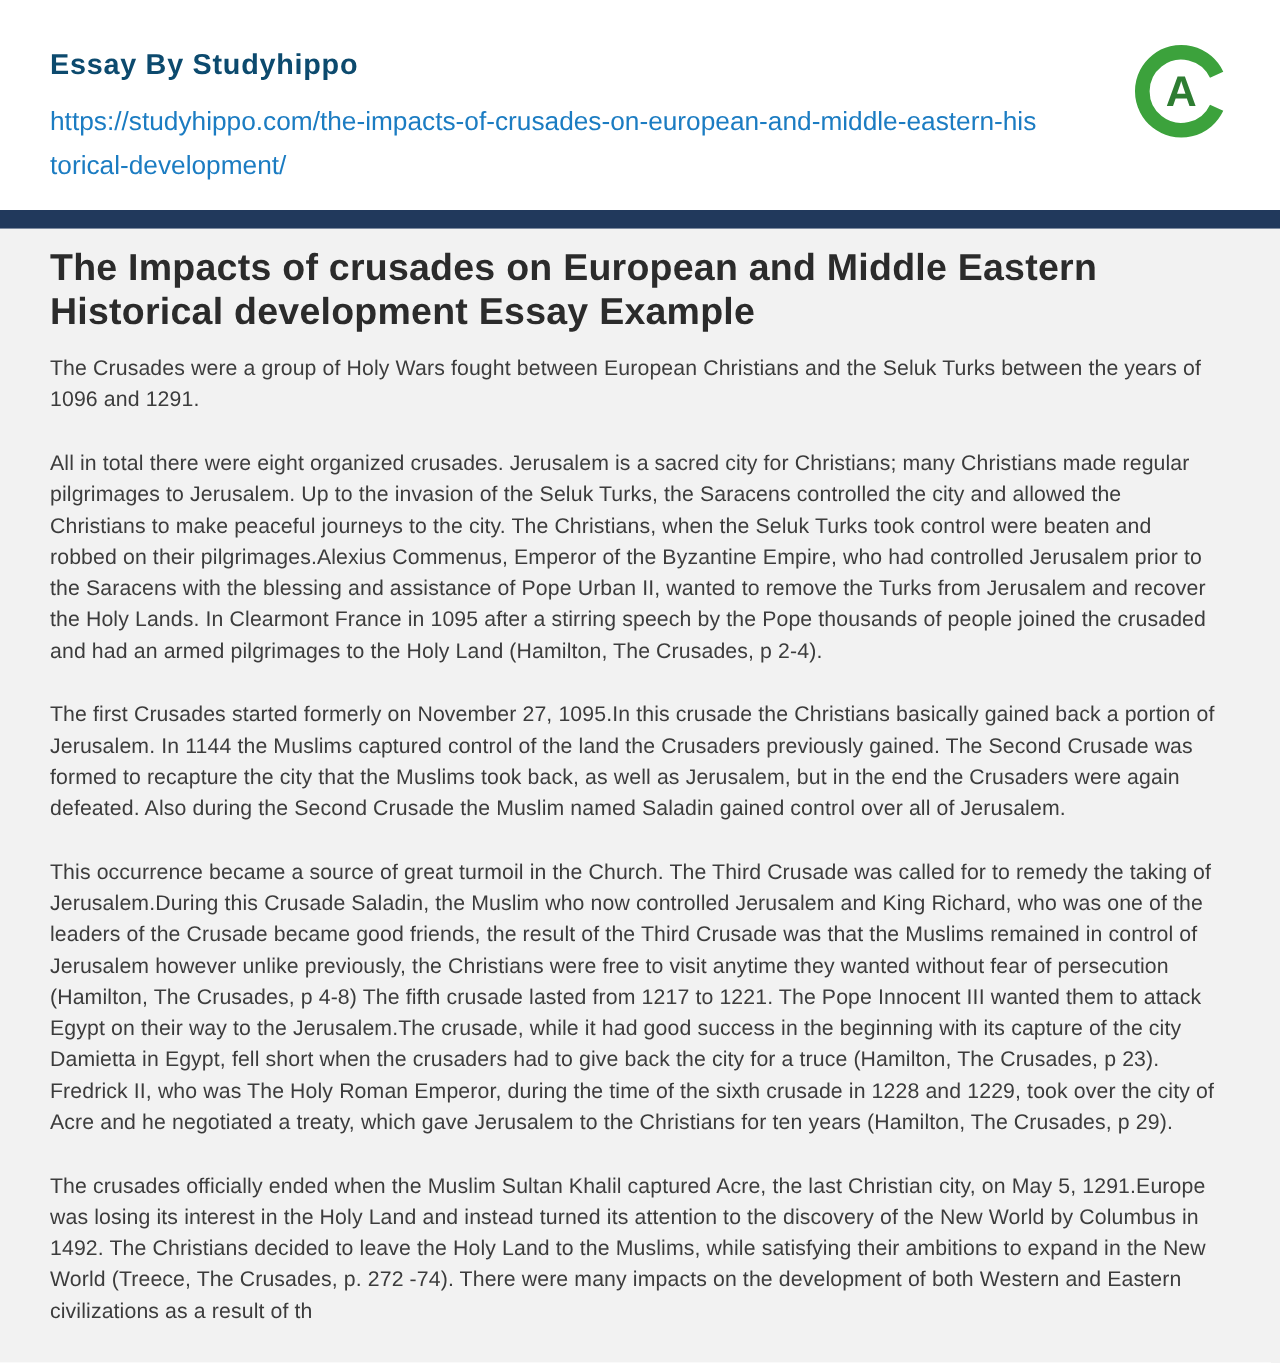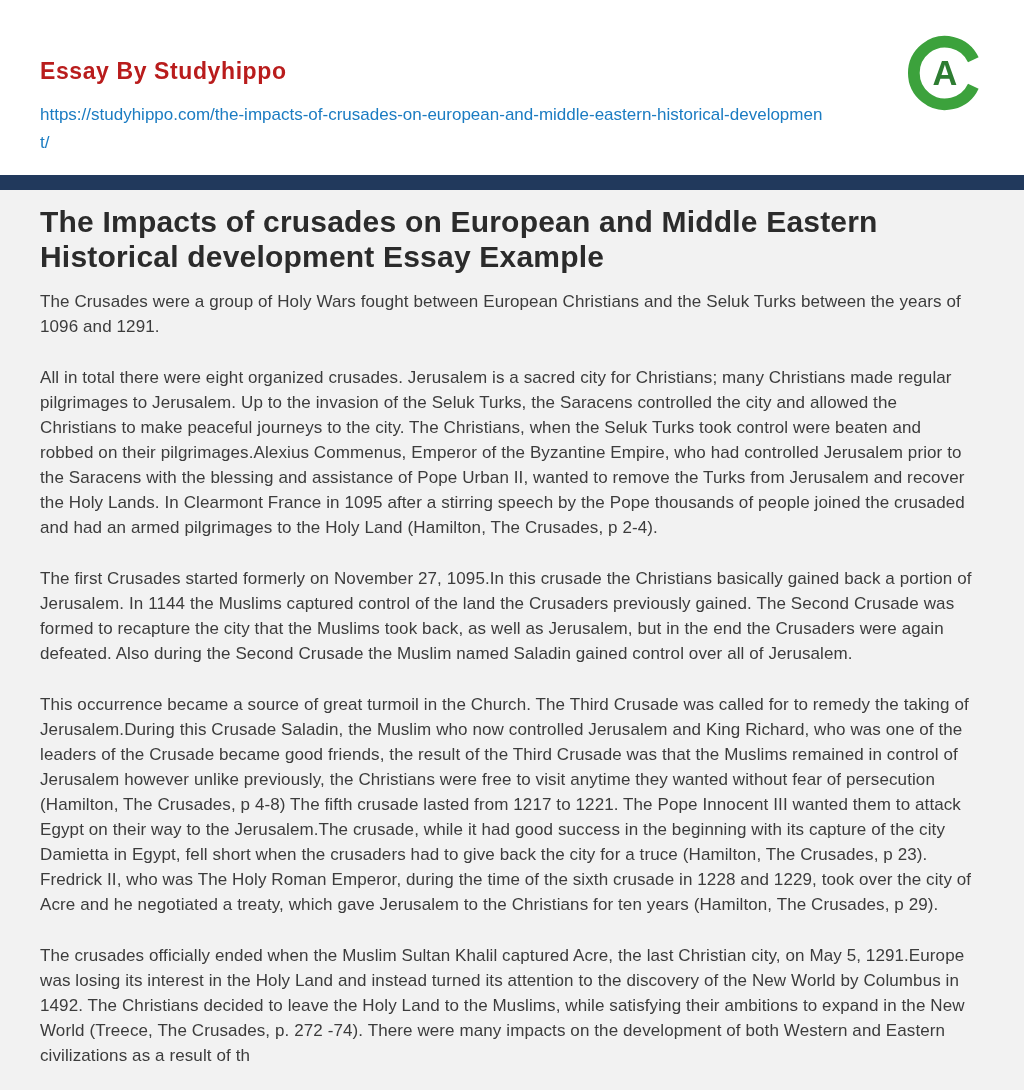--- a/index.html
+++ b/index.html
@@ -19,31 +19,30 @@
   
   .site-header {
     background: #ffffff;
     padding: 38px 40px 18px 40px;
     display: flex;
     justify-content: space-between;
     align-items: flex-start;
   }
   .header-text { max-width: 830px; }
   .site-name {
-    color: #b91c1c;
+    color: #0c4a6e;
     font-size: 23px;
     font-weight: 700;
     letter-spacing: 0.6px;
-    margin-top: 20px;
   }
   .source-url {
     display: block;
     margin-top: 16px;
     color: #1b7cc2;
-    font-size: 17px;
+    font-size: 21px;
     line-height: 1.65;
     text-decoration: none;
     word-break: break-all;
     max-width: 790px;
     cursor: pointer;
   }
   .logo {
     width: 78px;
     height: 78px;
     flex: 0 0 auto;

